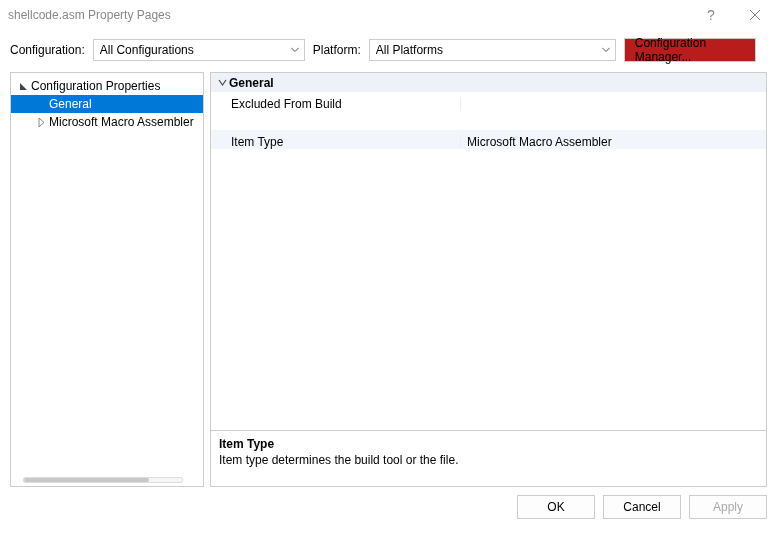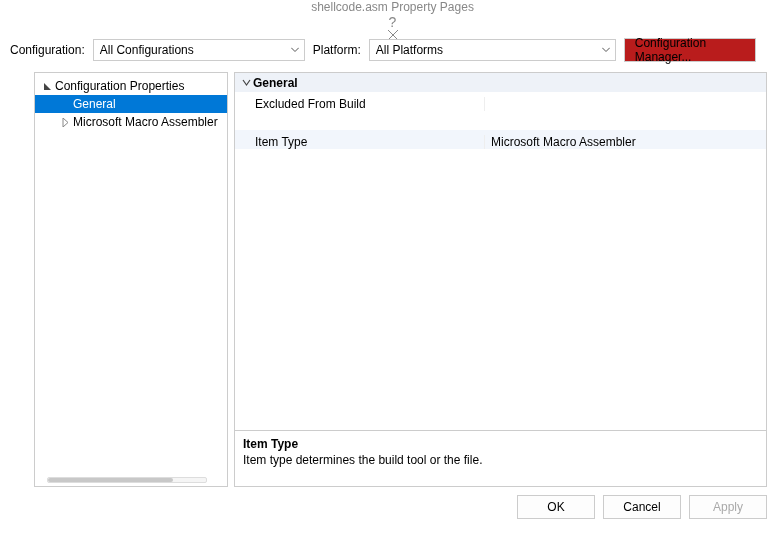--- a/index.html
+++ b/index.html
@@ -1,31 +1,31 @@
 <!DOCTYPE html>
 <html><head>
 <meta charset="utf-8">
 <style>
   * { box-sizing: border-box; font-family: "Segoe UI", Tahoma, sans-serif; font-size: 12px; }
   body { margin: 0; background: #fff; color: #000; width: 777px; height: 535px; overflow: hidden; }
-  .titlebar { height: 30px; display: flex; align-items: center; padding-left: 8px; color: #888; flex-direction: column; }
+  .titlebar { height: 30px; display: flex; align-items: center; padding-left: 8px; color: #888; }
   .titlebar .spacer { flex: 1; }
   .titlebar .tbtn { width: 44px; height: 30px; display: flex; align-items: center; justify-content: center; color: #888; }
   .titlebar .help { font-size: 14px; }
   .titlebar .close svg { width: 10px; height: 10px; stroke: #888; stroke-width: 1; }
   .controls { display: flex; align-items: center; padding: 8px 10px 6px 10px; gap: 8px; }
   .lbl { color: #000; }
   .combo { position: relative; border: 1px solid #ccc; height: 22px; display: flex; align-items: center; padding: 0 20px 0 6px; background: #fff; }
   .combo .caret { position: absolute; right: 5px; top: 50%; transform: translateY(-50%); }
   .caret svg { width: 8px; height: 5px; display: block; }
   #configCombo { width: 212px; }
   #platCombo { width: 247px; }
   .cfgmgr { border: 1px solid #ccc; height: 24px; padding: 0 10px; background: #b91c1c; display: flex; align-items: center; justify-content: center; width: 132px; }
   .body { display: flex; padding: 4px 10px 0 10px; gap: 6px; }
-  .tree { width: 194px; height: 415px; border: 1px solid #ccc; overflow: hidden; position: relative; margin-left: 24px; }
+  .tree { width: 194px; height: 415px; border: 1px solid #ccc; overflow: hidden; position: relative; }
   .tree-inner { padding-top: 4px; white-space: nowrap; }
   .tree-row { height: 18px; display: flex; align-items: center; padding-left: 6px; }
   .tree-row.selected { background: #0078d7; color: #fff; }
   .tree-row .tw { width: 12px; display: inline-flex; justify-content: center; margin-right: 2px; }
   .tw svg { width: 9px; height: 9px; display: block; }
   .tree-row.level1 { padding-left: 24px; }
   .tree-row.level1 .tw { width: 12px; }
   .tree .hscroll { position: absolute; bottom: 3px; left: 12px; right: 20px; height: 6px; border: 1px solid #ddd; background: #f5f5f5; border-radius: 2px; }
   .tree .hscroll .thumb { position: absolute; left: 0; top: 0; bottom: 0; width: 125px; background: #c8c8c8; border-radius: 2px; }
   .right { flex: 1; height: 415px; border: 1px solid #ccc; display: flex; flex-direction: column; }

